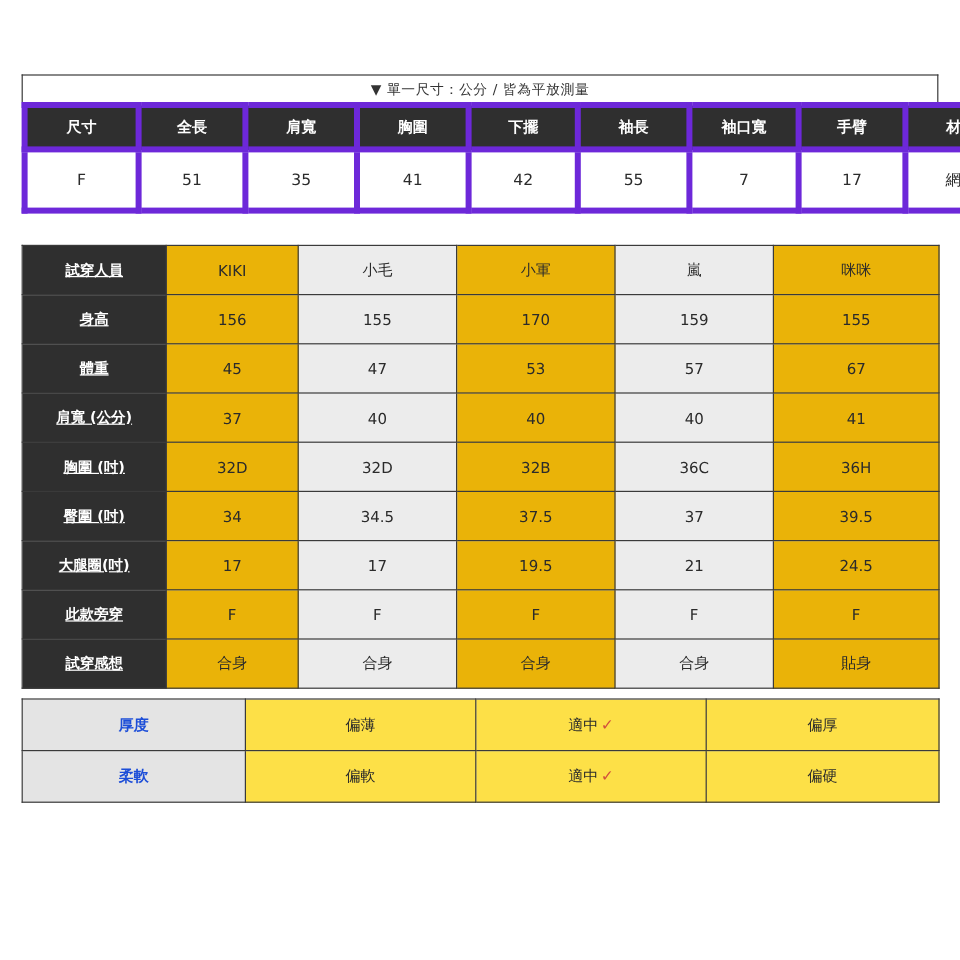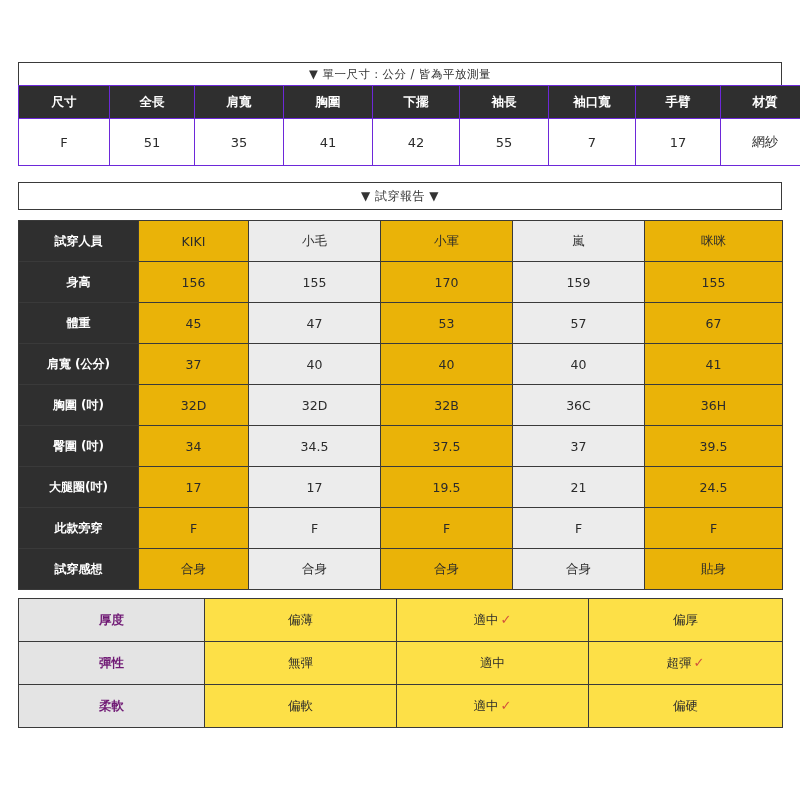--- a/index.html
+++ b/index.html
@@ -49,21 +49,21 @@
   }
 
   
   table {
     border-collapse: collapse;
     width: 100%;
     table-layout: fixed;
   }
   .size-table th,
   .size-table td {
-    border: 1px solid #6d28d9;
+    border: 5px solid #6d28d9;
     text-align: center;
     font-size: 12.5px;
     color: #2b2b2b;
   }
   .size-table th {
     background: #2f2f2f;
     color: #ffffff;
     height: 30px;
     font-weight: bold;
     font-size: 12.5px;
@@ -81,38 +81,39 @@
     font-size: 12.5px;
     height: 38px;
     color: #2b2b2b;
   }
   .report-table .rowhead {
     background: #2f2f2f;
     color: #ffffff;
     font-weight: bold;
     font-size: 12px;
     width: 120px;
+    text-decoration: underline;
   }
   .report-table .cell-white { background: #eab308; }
   .report-table .cell-grey  { background: #ececec; }
 
   
   .feel-table td {
     border: 1px solid #3a3a3a;
     text-align: center;
     font-size: 12.5px;
     height: 40px;
     color: #2b2b2b;
   }
   .feel-table .rowhead {
     background: #e4e4e4;
     font-weight: bold;
     font-size: 12.5px;
     width: 186px;
-    color: #701a75;
+    color: #1d4ed8;
   }
   .feel-table .opt { background: #fde047; }
   .check {
     color: #d2503c;
     font-size: 13px;
     margin-left: 2px;
   }
 </style>
 </head>
 <body>
@@ -146,21 +147,20 @@
             <td>55</td>
             <td>7</td>
             <td>17</td>
             <td>網紗</td>
           </tr>
         </tbody>
     </table>
 
     <div style="height:16px;"></div>
 
-    <div class="banner second">▼ 試穿報告 ▼</div>
 
     <div style="height:10px;"></div>
 
     <table class="report-table">
       <colgroup>
         <col style="width:120px">
         <col style="width:110px">
         <col style="width:132px">
         <col style="width:132px">
         <col style="width:132px">
@@ -252,26 +252,20 @@
         <col style="width:194px">
       </colgroup>
       <tbody id="feel-body">
           <tr>
             <td class="rowhead">厚度</td>
             <td class="opt"><span>偏薄</span></td>
             <td class="opt"><span>適中</span><span class="check">✓</span></td>
             <td class="opt"><span>偏厚</span></td>
           </tr>
           <tr>
-            <td class="rowhead">彈性</td>
-            <td class="opt"><span>無彈</span></td>
-            <td class="opt"><span>適中</span></td>
-            <td class="opt"><span>超彈</span><span class="check">✓</span></td>
-          </tr>
-          <tr>
             <td class="rowhead">柔軟</td>
             <td class="opt"><span>偏軟</span></td>
             <td class="opt"><span>適中</span><span class="check">✓</span></td>
             <td class="opt"><span>偏硬</span></td>
           </tr>
         </tbody>
     </table>
 
   </div>
 </div>

